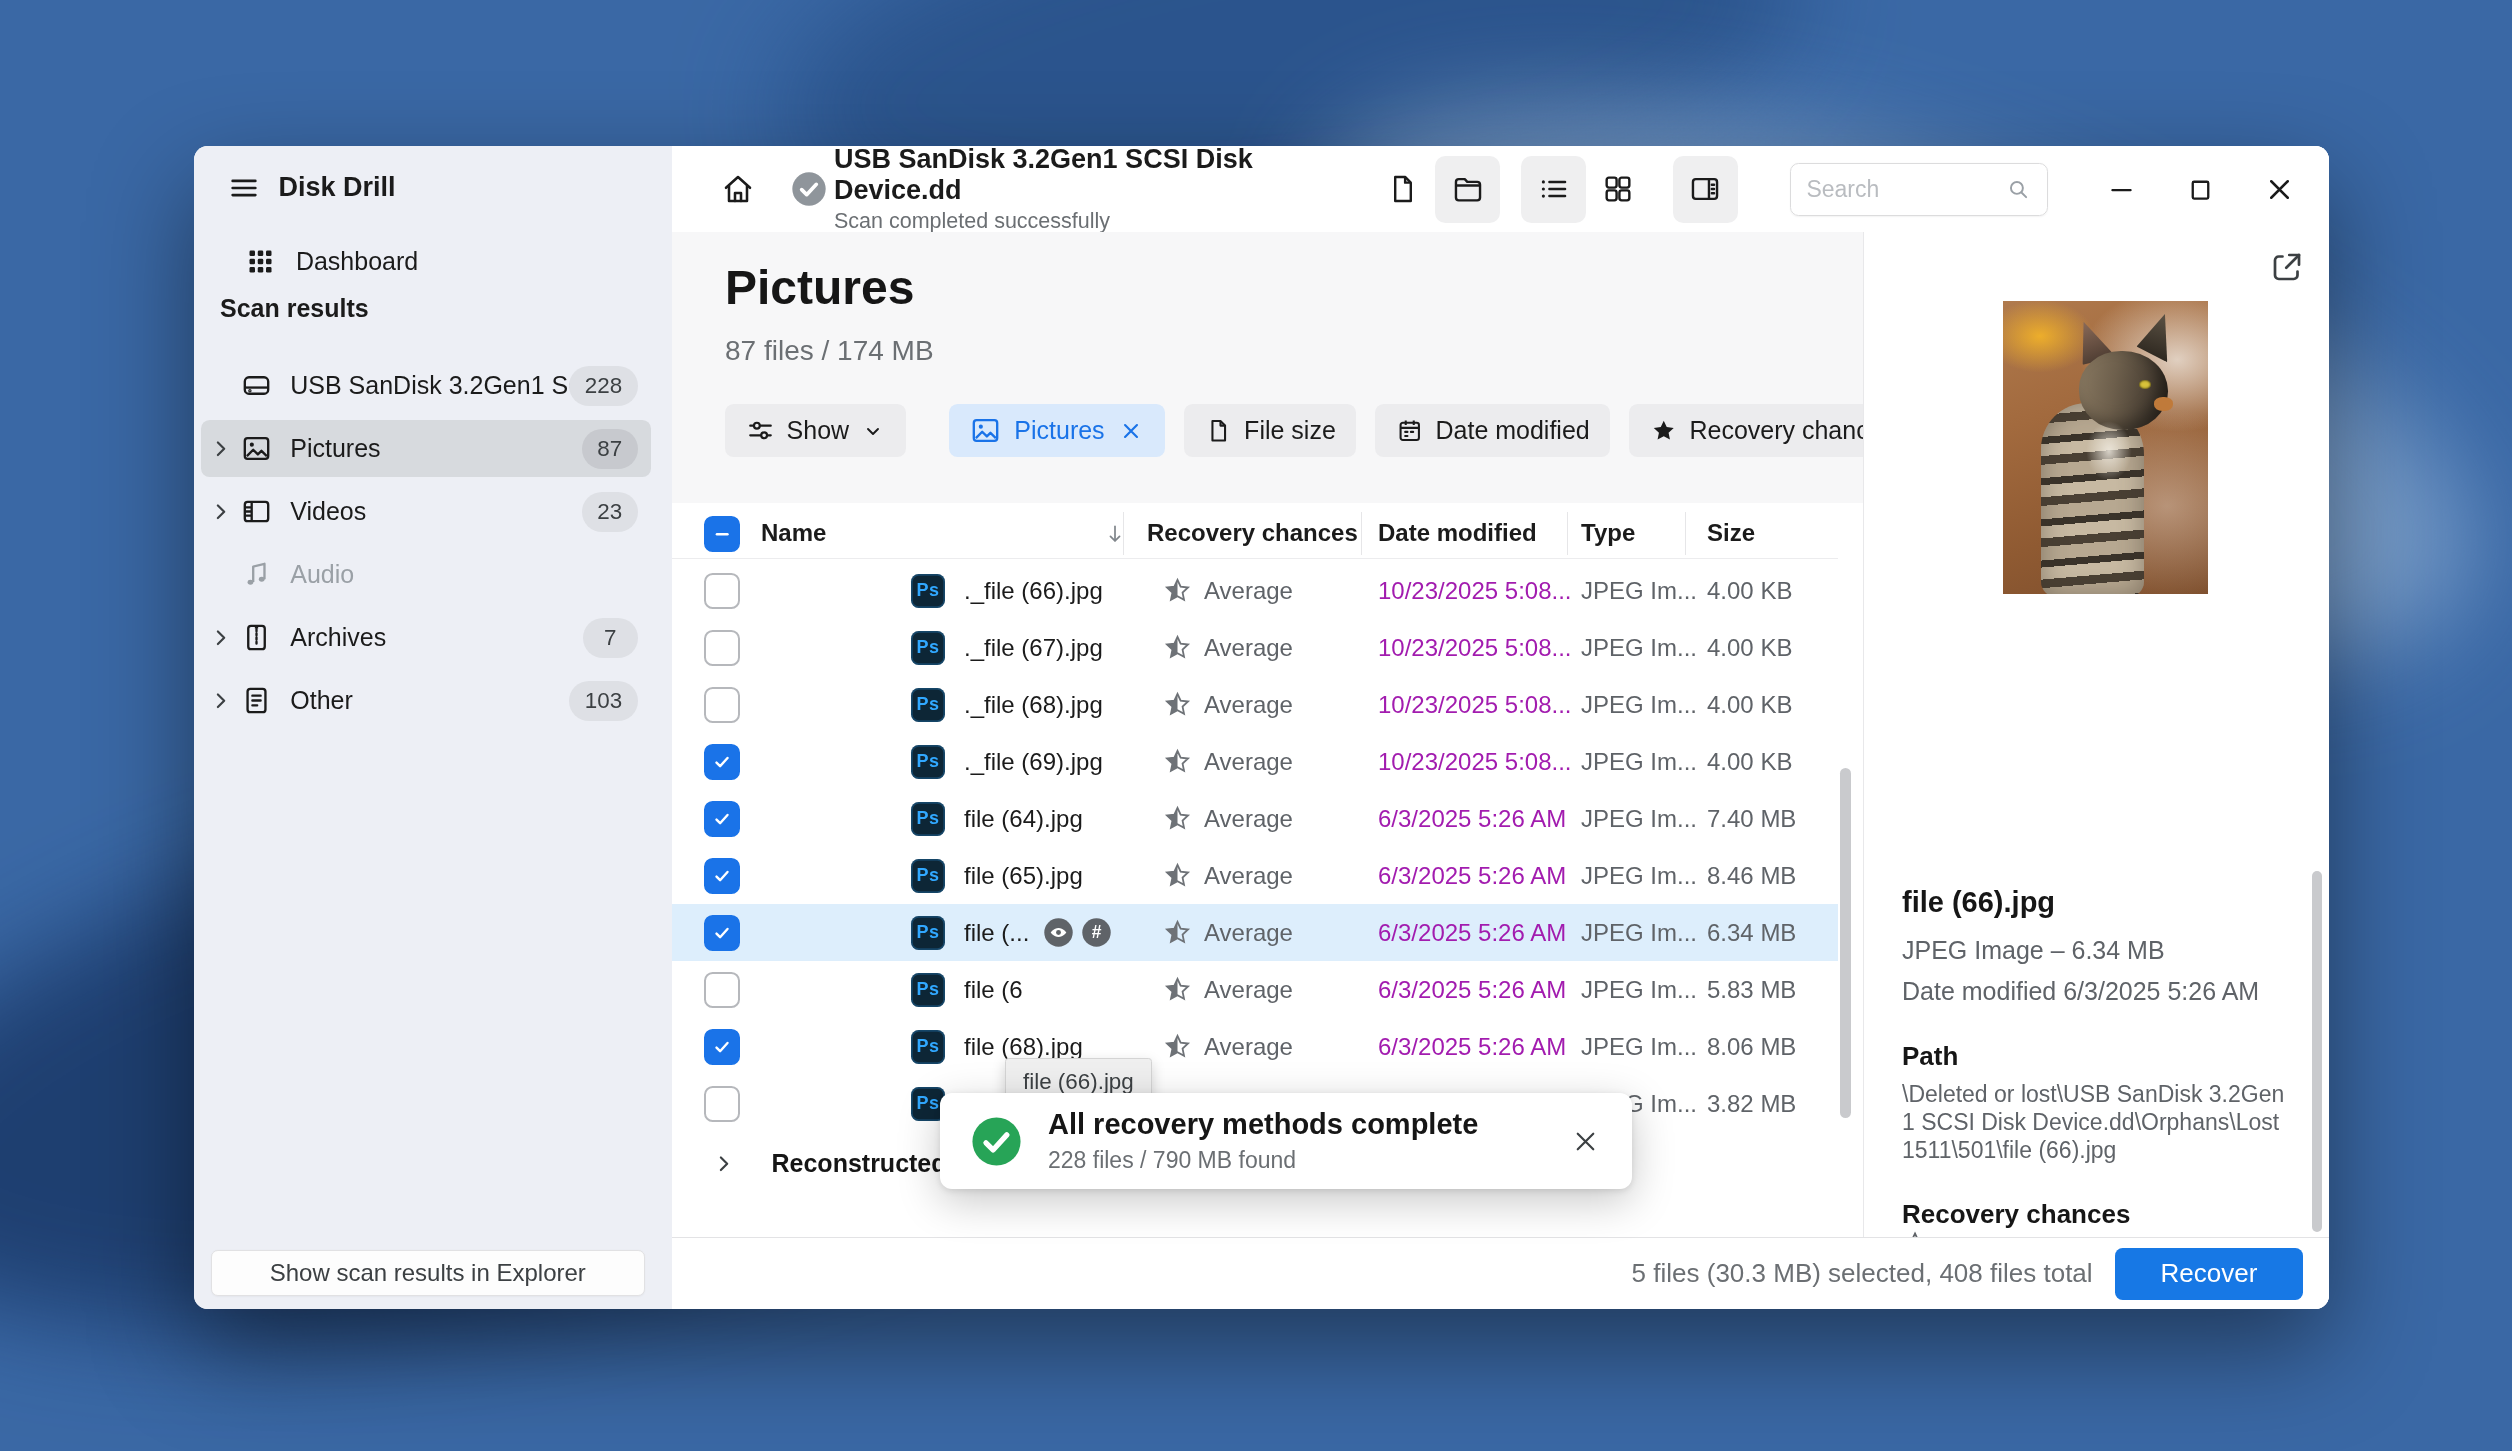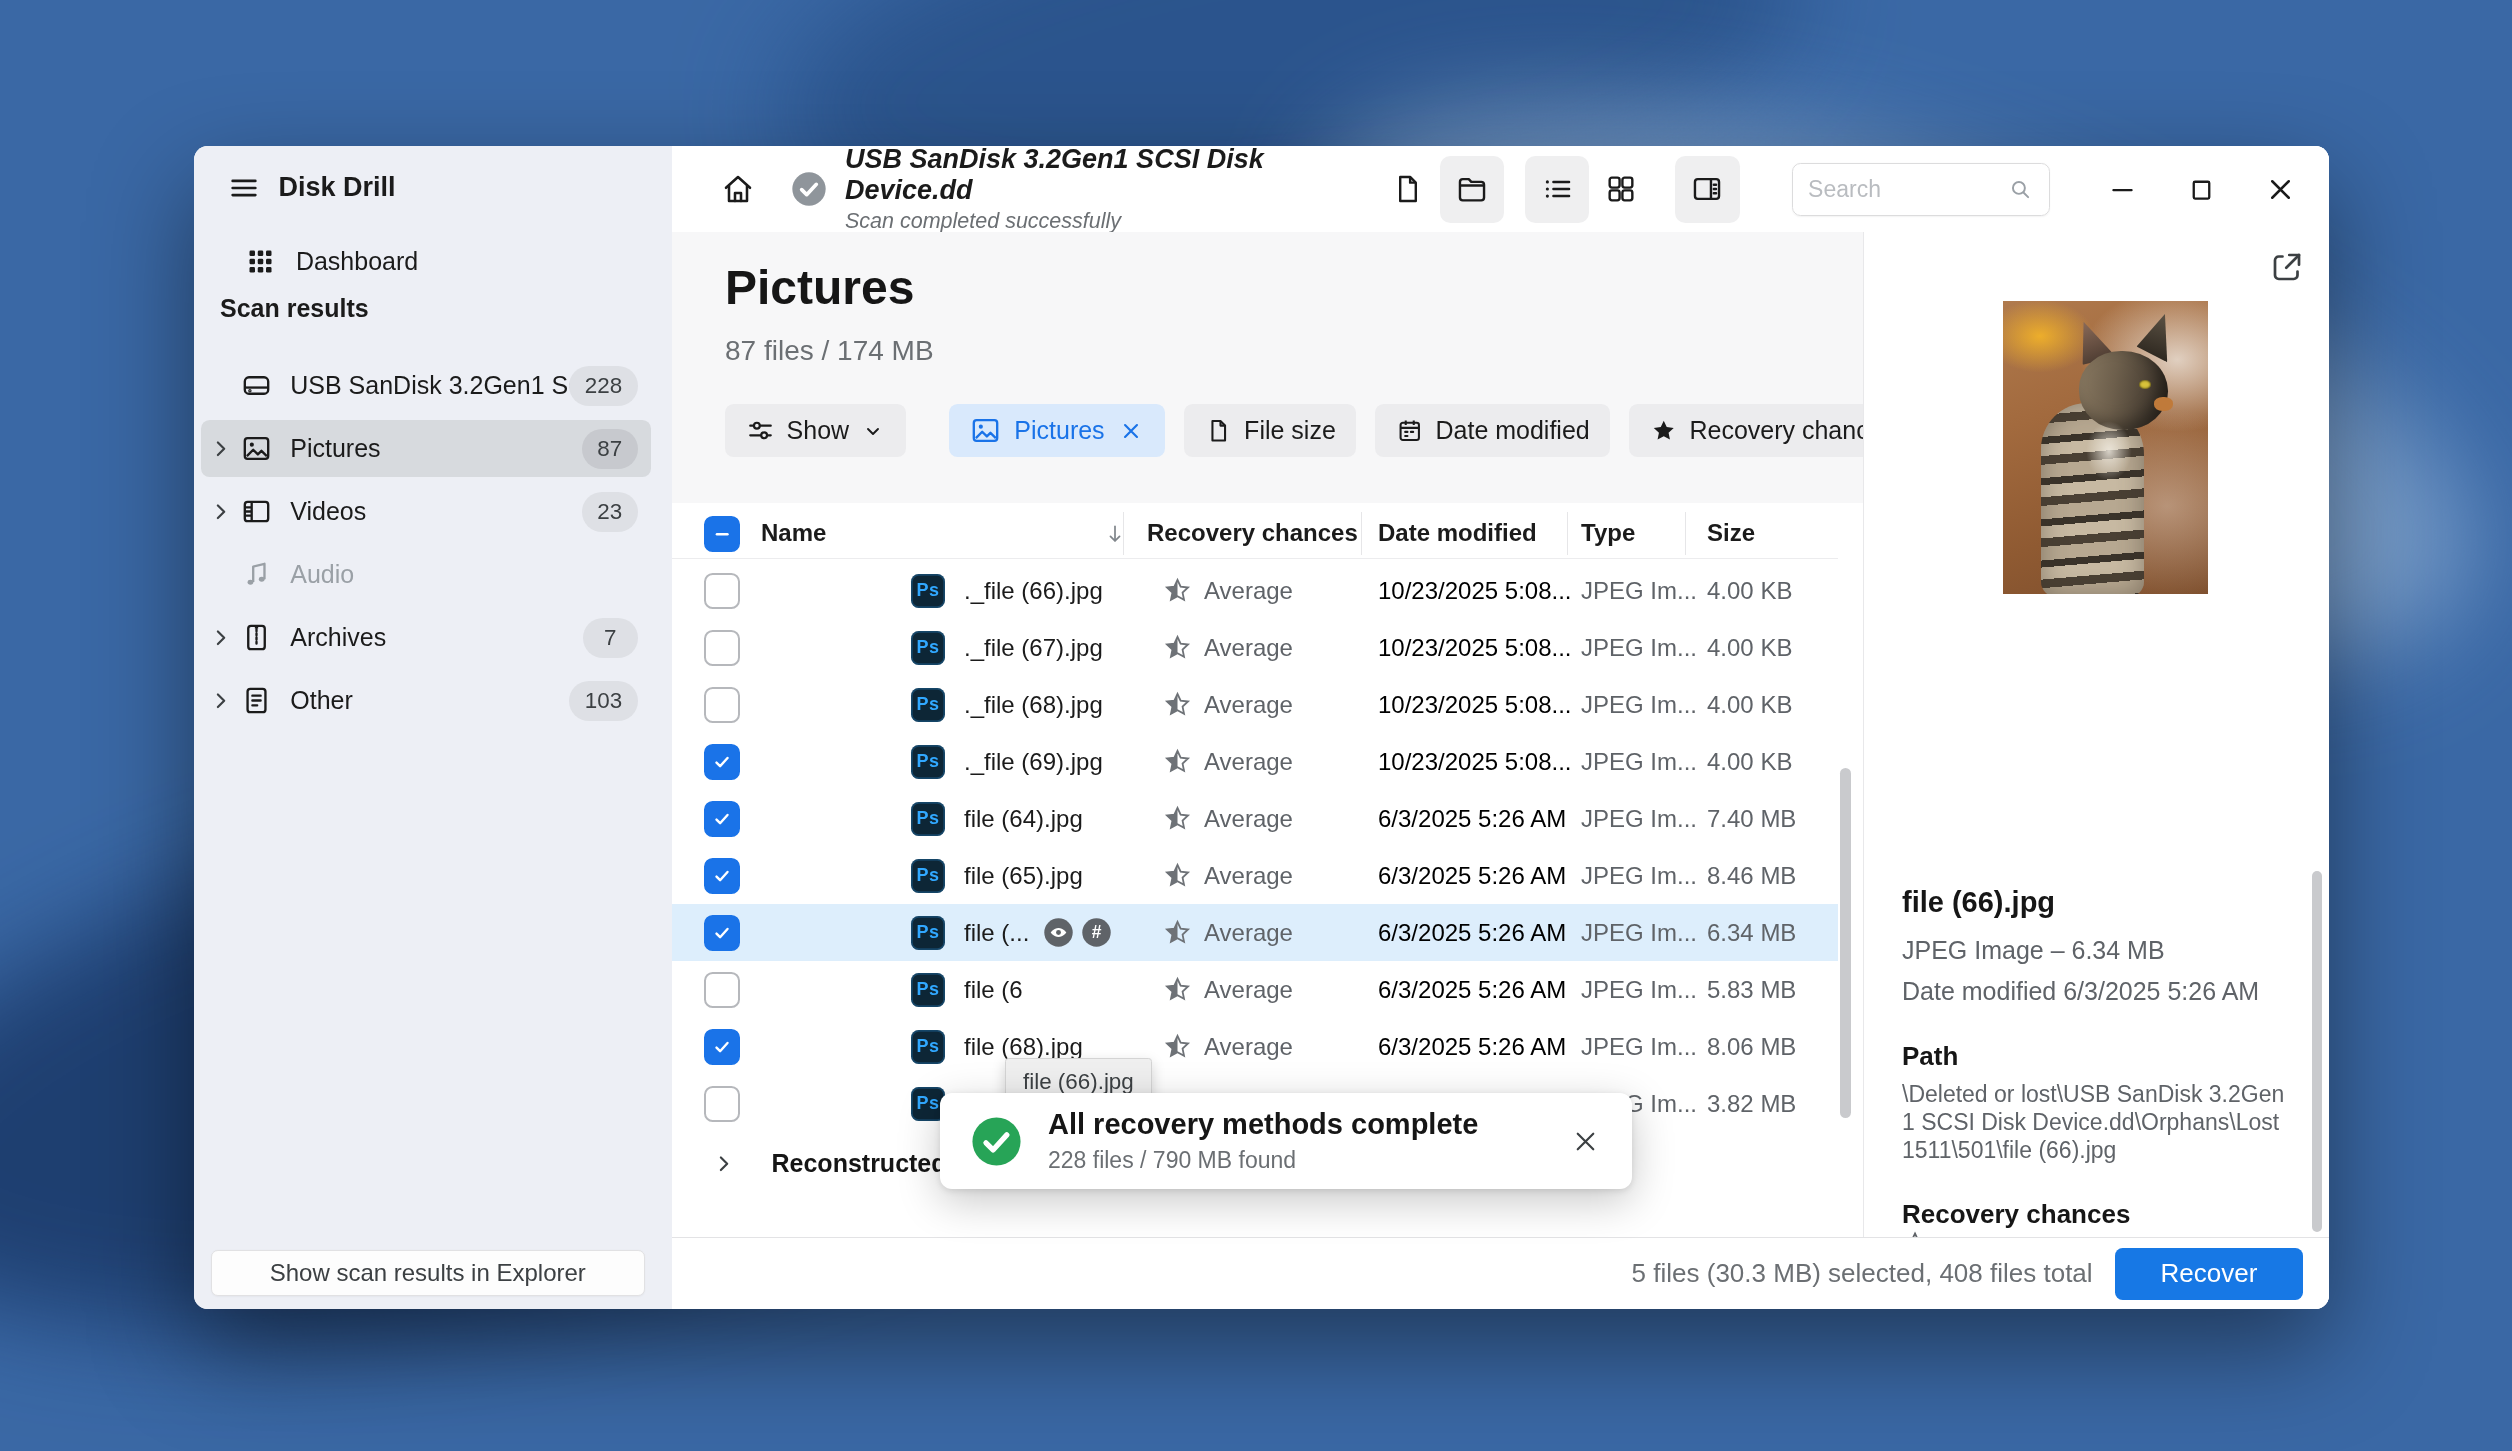--- a/index.html
+++ b/index.html
@@ -47,21 +47,21 @@
   .side-item.selected .badge { background:#c7c9ce; }
   .sb-footer { position:absolute; left:17px; right:27.5px; bottom:13px; height:46px; background:#fdfdfd; border:0.9px solid #e1e1e3; border-radius:6.9px; display:flex; align-items:center; justify-content:center; font-size:24px; color:#3c4043; cursor:pointer; box-shadow:0 0.9px 1.7px rgba(0,0,0,.04); }
 
   
   .main { position:absolute; left:478px; top:0; width:1657px; height:1163px; background:#fff; }
   .header { position:absolute; left:0; top:0; width:100%; height:86px; display:flex; align-items:center; background:#fff; }
   .icon { display:inline-flex; align-items:center; justify-content:center; }
   .icon svg { display:block; }
   .hd-home { margin-left:48px; color:#1b1b1b; cursor:pointer; }
   .hd-check { margin-left:33px; }
-  .hd-titles { margin-left:16px;font-style:italic; }
+  .hd-titles { margin-left:5px; }
   .hd-title { font-size:27px; font-weight:bold; color:#1b1b1b; }
   .hd-sub { font-size:21.5px; color:#6b6f73; margin-top:3.4px; }
   .toolbtn { width:67px; height:67px; border-radius:10.3px; display:flex; align-items:center; justify-content:center; color:#1b1b1b; cursor:pointer; }
   .toolbtn.active { background:#efeff0; }
   .tb-file { margin-left:auto; }
   .tb-list { margin-left:20.6px; }
   .tb-panel { margin-left:22.4px; }
   .searchbox { margin-left:52px; width:258px; height:53px; border:0.9px solid #dcdcdd; border-radius:8.6px; display:flex; align-items:center; padding:0 15.5px; box-shadow:0 0.9px 1.7px rgba(0,0,0,.05); }
   .searchbox input { border:none; outline:none; flex:1; font-size:23px; font-family:"Liberation Sans",sans-serif; color:#202124; background:transparent; min-width:0; }
   .searchbox input::placeholder { color:#b9bcc0; }
@@ -100,21 +100,21 @@
   .trow.selected { background:#ddeefc; }
   .cb { width:36px; height:36px; border:2.2px solid #b6b8bc; border-radius:8.6px; background:#fff; cursor:pointer; flex:none; }
   .cb.on { background:#1a73e8; border-color:#1a73e8; display:flex; align-items:center; justify-content:center; }
   .trow .cb { margin-left:32px; }
   .psicon { width:34px; height:34px; margin-left:171px; border-radius:7.7px; background:#0d2636; color:#31a8ff; font-size:18px; font-weight:bold; display:flex; align-items:center; justify-content:center; flex:none; letter-spacing:0.4px; box-shadow:inset 0 0 0 1.7px rgba(49,168,255,.25); }
   .fname { margin-left:19px; color:#1b1b1b; white-space:nowrap; }
   .rowbadges { display:flex; margin-left:13.8px; }
   .rowbadges .icon { margin-right:6.9px; }
   .rc-cell { position:absolute; left:491px; display:flex; align-items:center; color:#5f6368; }
   .rc-cell .lbl { margin-left:12px; }
-  .dt-cell { position:absolute; left:706px; color:#000000; white-space:nowrap; }
+  .dt-cell { position:absolute; left:706px; color:#a21caf; white-space:nowrap; }
   .ty-cell { position:absolute; left:909px; color:#5f6368; white-space:nowrap; }
   .sz-cell { position:absolute; left:1035px; color:#5f6368; white-space:nowrap; }
   .grouprow { position:relative; height:57px; display:flex; align-items:center; margin-top:3.4px; }
   .grouprow .chev { margin-left:38px; color:#3c4043; }
   .grouprow .lbl { margin-left:34px; font-size:25px; font-weight:bold; color:#161616; white-space:nowrap; }
 
   .vscroll { position:absolute; left:1168px; top:536px; width:11.2px; height:350px; background:#c9cacd; border-radius:6px; }
 
   
   .toast { position:absolute; left:268px; top:947px; width:692px; height:96px; background:#fff; border-radius:12px; box-shadow:0 12px 43px rgba(0,0,0,.22), 0 1.7px 6.9px rgba(0,0,0,.10); display:flex; align-items:center; z-index:30; }

